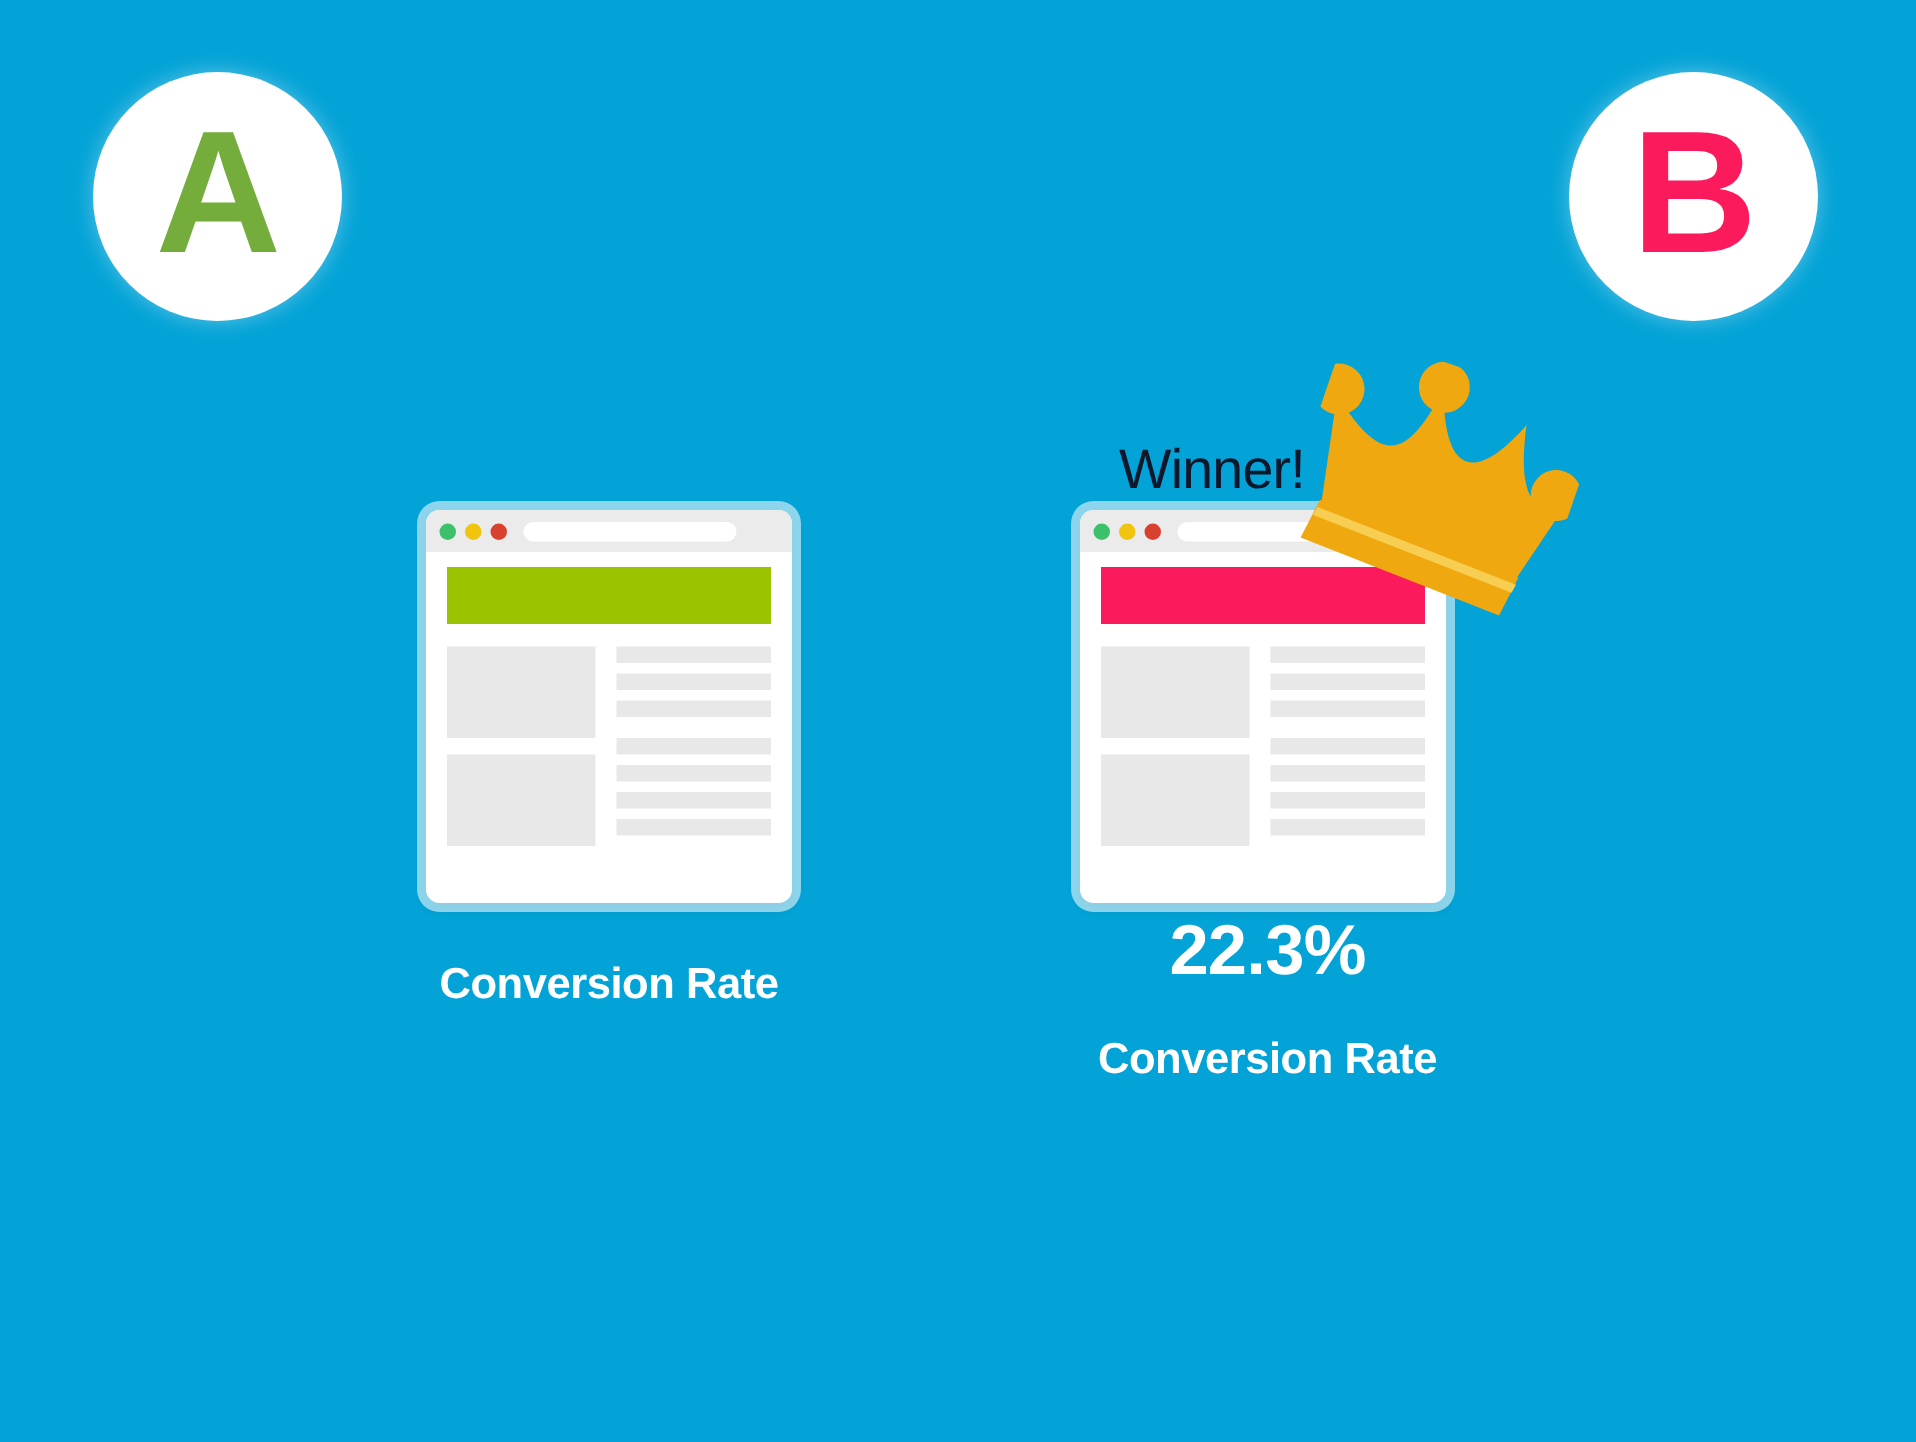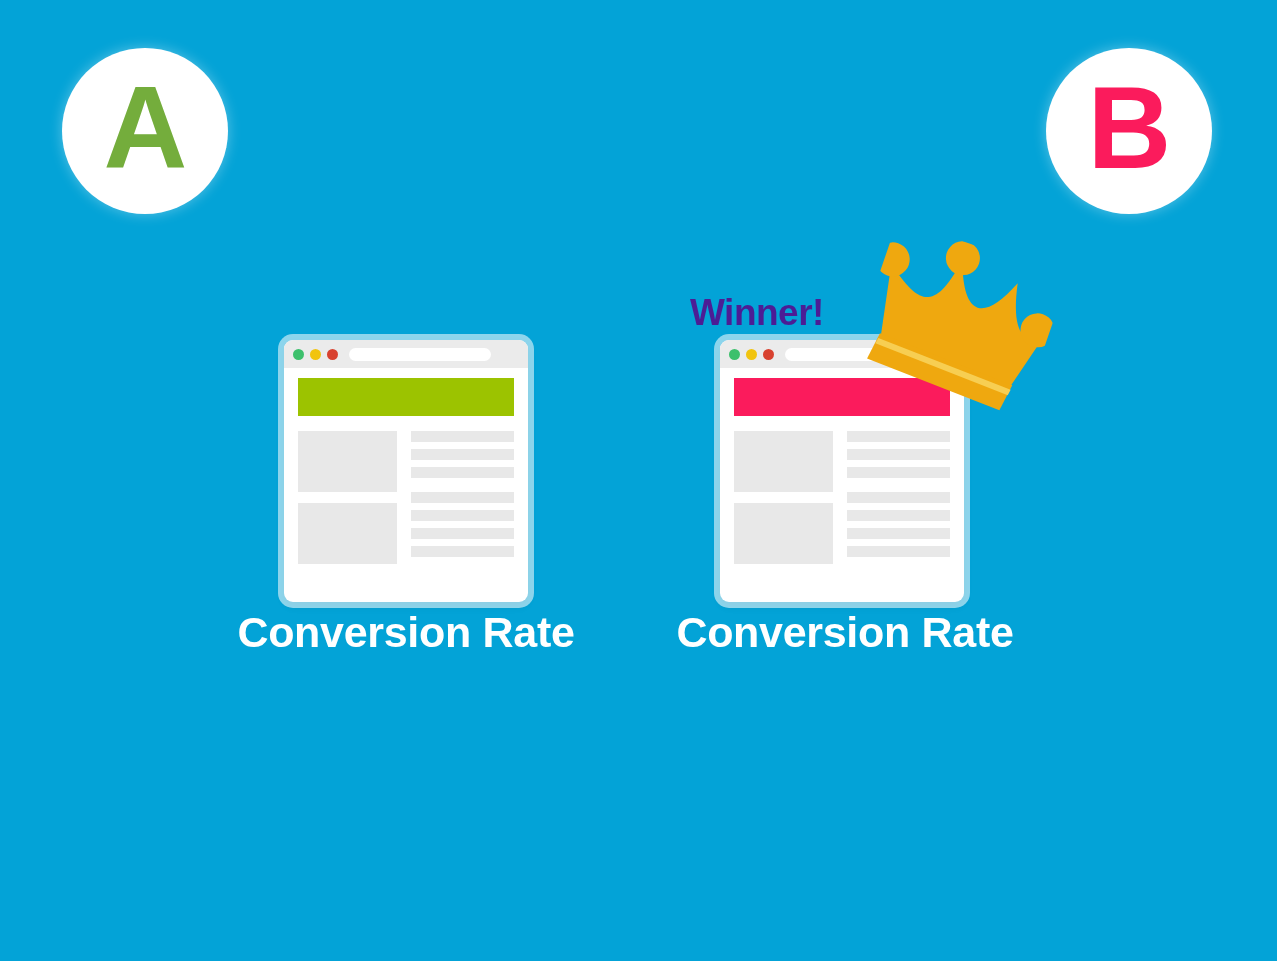--- a/index.html
+++ b/index.html
@@ -133,25 +133,25 @@
   .text-line {
     background: #e8e8e8;
     height: 11px;
     margin-bottom: 7px;
   }
   .text-line.gap-after { margin-bottom: 14px; }
 
   
   .winner-label {
     position: absolute;
-    left: 690px;
+    left: 746px;
     top: 292px;
     font-size: 37px;
-    font-weight: bold;
-    color: #4c1d95;
+    font-weight: normal;
+    color: #0f172a;
     letter-spacing: -0.5px;
     white-space: nowrap;
   }
   .crown-wrap {
     position: absolute;
     left: 862px;
     top: 243px;
     width: 180px;
     height: 160px;
     transform: rotate(19deg);
@@ -170,24 +170,25 @@
   }
   #stats-a { left: 196px; }
   #stats-b { left: 635px; }
   .stat-value {
     font-size: 47px;
     font-weight: bold;
     line-height: 1.06;
     letter-spacing: -0.5px;
   }
   .stat-label {
-    font-size: 43px;
+    font-size: 29px;
     font-weight: bold;
     line-height: 1.12;
     letter-spacing: -0.3px;
+    margin-top: 32px;
   }
 </style>
 </head>
 <body>
 
 <div class="stage">
 
   <div class="badge" id="badge-a">
     <span class="badge-letter">A</span>
   </div>
@@ -277,16 +278,17 @@
       <path d="M20 114 L162 120 L158 148 L16 142 Z" fill="#efa80f"></path>
       <path d="M20 119 L162 125 L161 131 L19 125 Z" fill="#f7ce52"></path>
     </svg>
   </div>
 
   <div class="stats" id="stats-a">
     <div class="stat-label">Conversion Rate</div>
   </div>
 
   <div class="stats" id="stats-b">
+    <div class="stat-value">22.3%</div>
     <div class="stat-label">Conversion Rate</div>
   </div>
 
 </div>
 
 </body></html>

